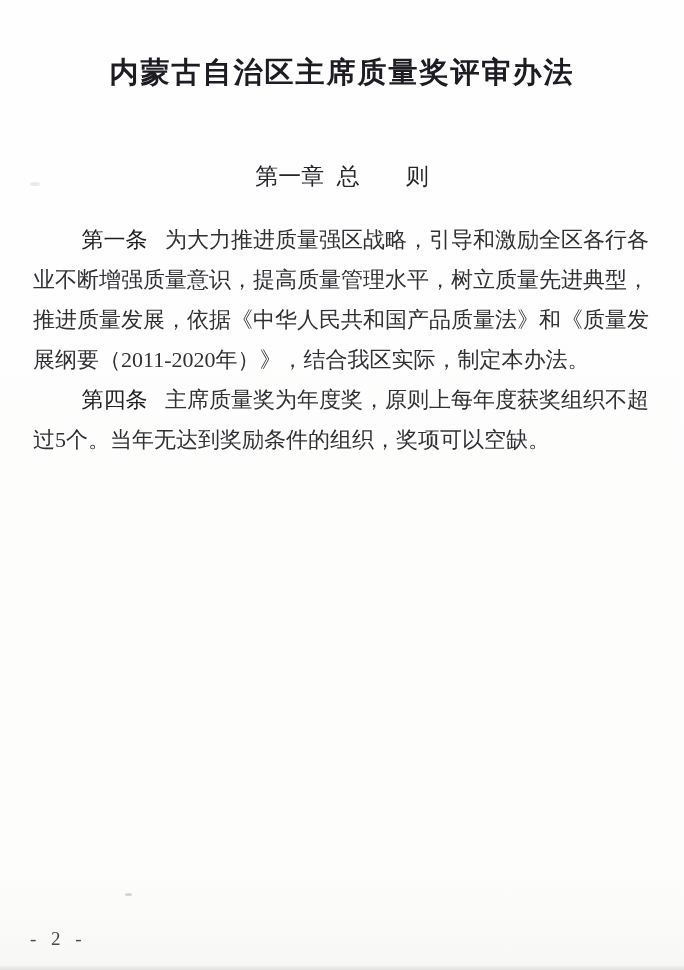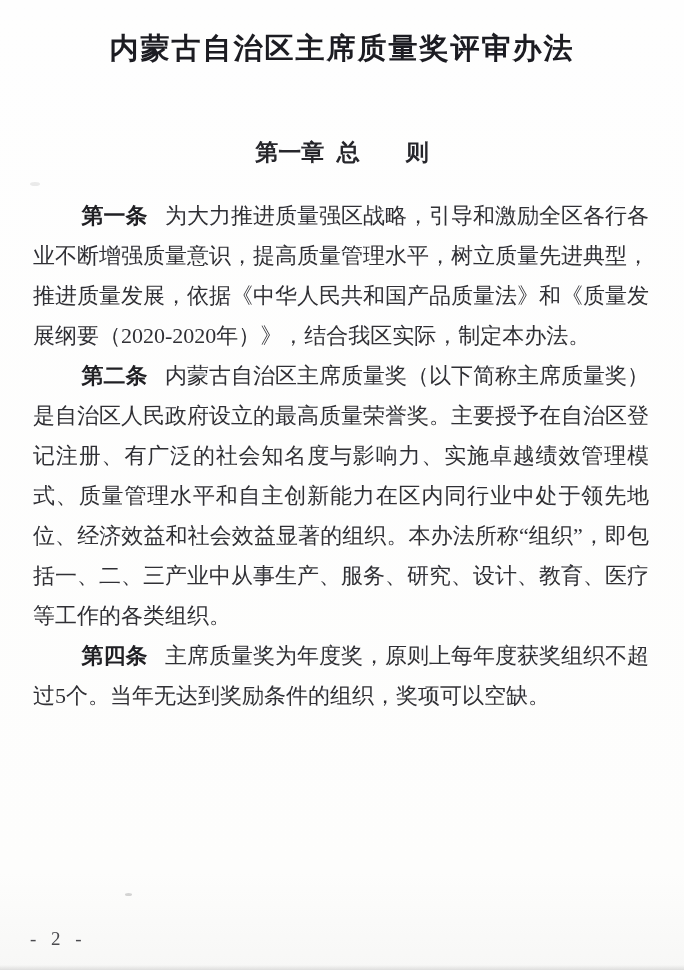--- a/index.html
+++ b/index.html
@@ -15,55 +15,55 @@
   }
   .page {
     position: relative;
     width: 684px;
     height: 970px;
     background: linear-gradient(180deg, #fefefe 0%, #fdfdfc 90%, #f7f7f6 100%);
     color: #2f2f33;
   }
   .doc-title {
     margin: 0;
-    padding-top: 28px;
+    padding-top: 52px;
     text-align: center;
     font-size: 29px;
     line-height: 40px;
     font-weight: bold;
     letter-spacing: 2px;
     color: #1c1c22;
   }
   .chapter {
     margin-top: 70px;
     text-align: center;
     font-size: 23px;
     line-height: 28px;
-    font-weight: bold;
+    font-weight: normal;
     color: #26262b;
     font-family: "Liberation Sans", "DejaVu Sans", sans-serif;
   }
   .chapter .chapter-number {
     margin-right: 0.55em;
   }
   .content {
     margin: 30px 35px 0 33px;
     width: 616px;
     font-size: 22px;
     line-height: 40px;
     text-align: justify;
     text-justify: inter-character;
     color: #303035;
   }
   .content p {
     margin: 0;
     text-indent: 2.2em;
   }
   .article-label {
-    font-weight: bold;
+    font-weight: normal;
     color: #202024;
     margin-right: 0.8em;
     font-family: "Liberation Sans", "DejaVu Sans", sans-serif;
   }
   .page-number {
     position: absolute;
     left: 30px;
     bottom: 20px;
     font-size: 19px;
     letter-spacing: 5px;
@@ -102,23 +102,22 @@
 <div class="page">
 
   <h1 class="doc-title">内蒙古自治区主席质量奖评审办法</h1>
 
   <div class="chapter">
     <span class="chapter-number">第一章</span><span>总　　则</span>
   </div>
 
   <div class="content">
 
-    <p><span class="article-label">第一条</span><span>为大力推进质量强区战略，引导和激励全区各行各业不断增强质量意识，提高质量管理水平，树立质量先进典型，推进质量发展，依据《中华人民共和国产品质量法》和《质量发展纲要（2020-2020年）》，结合我区实际，制定本办法。</span></p>
+    <p><span class="article-label">第一条</span><span>为大力推进质量强区战略，引导和激励全区各行各业不断增强质量意识，提高质量管理水平，树立质量先进典型，推进质量发展，依据《中华人民共和国产品质量法》和《质量发展纲要（2011-2020年）》，结合我区实际，制定本办法。</span></p>
 
-    <p><span class="article-label">第二条</span><span>内蒙古自治区主席质量奖（以下简称主席质量奖）是自治区人民政府设立的最高质量荣誉奖。主要授予在自治区登记注册、有广泛的社会知名度与影响力、实施卓越绩效管理模式、质量管理水平和自主创新能力在区内同行业中处于领先地位、经济效益和社会效益显著的组织。本办法所称“组织”，即包括一、二、三产业中从事生产、服务、研究、设计、教育、医疗等工作的各类组织。</span></p>
 
 
     <p><span class="article-label">第四条</span><span>主席质量奖为年度奖，原则上每年度获奖组织不超过5个。当年无达到奖励条件的组织，奖项可以空缺。</span></p>
 
 
 
   </div>
 
   <div class="page-number">- 2 -</div>
 

